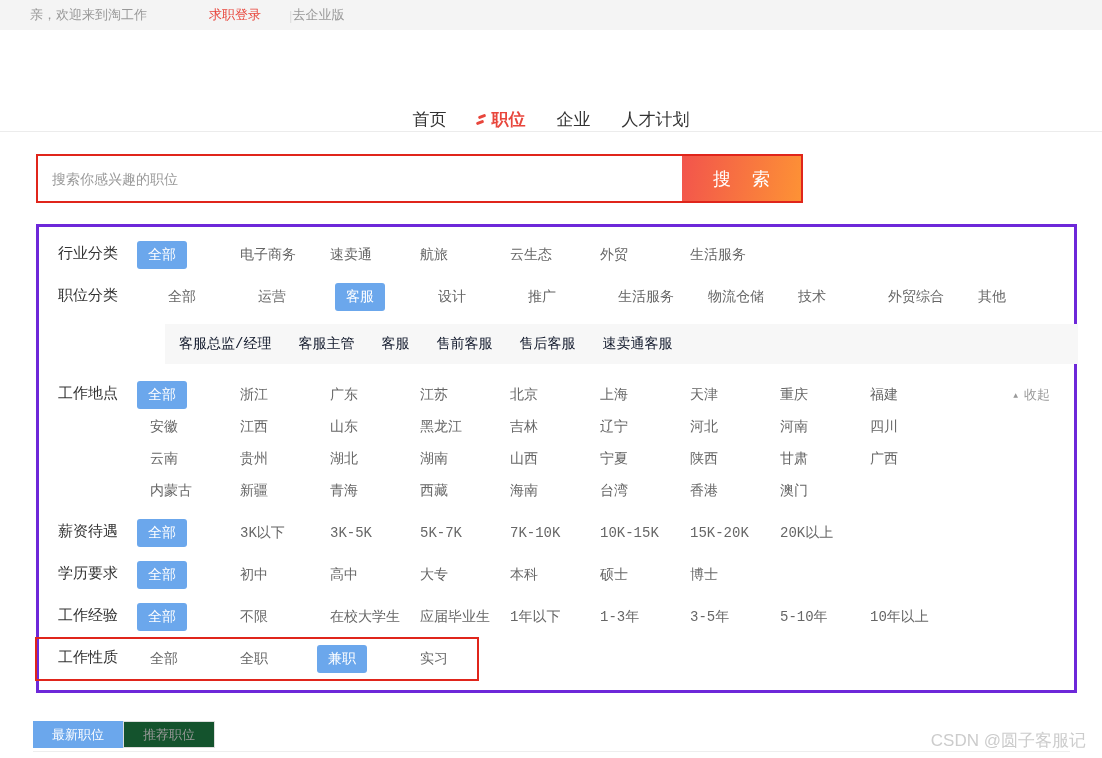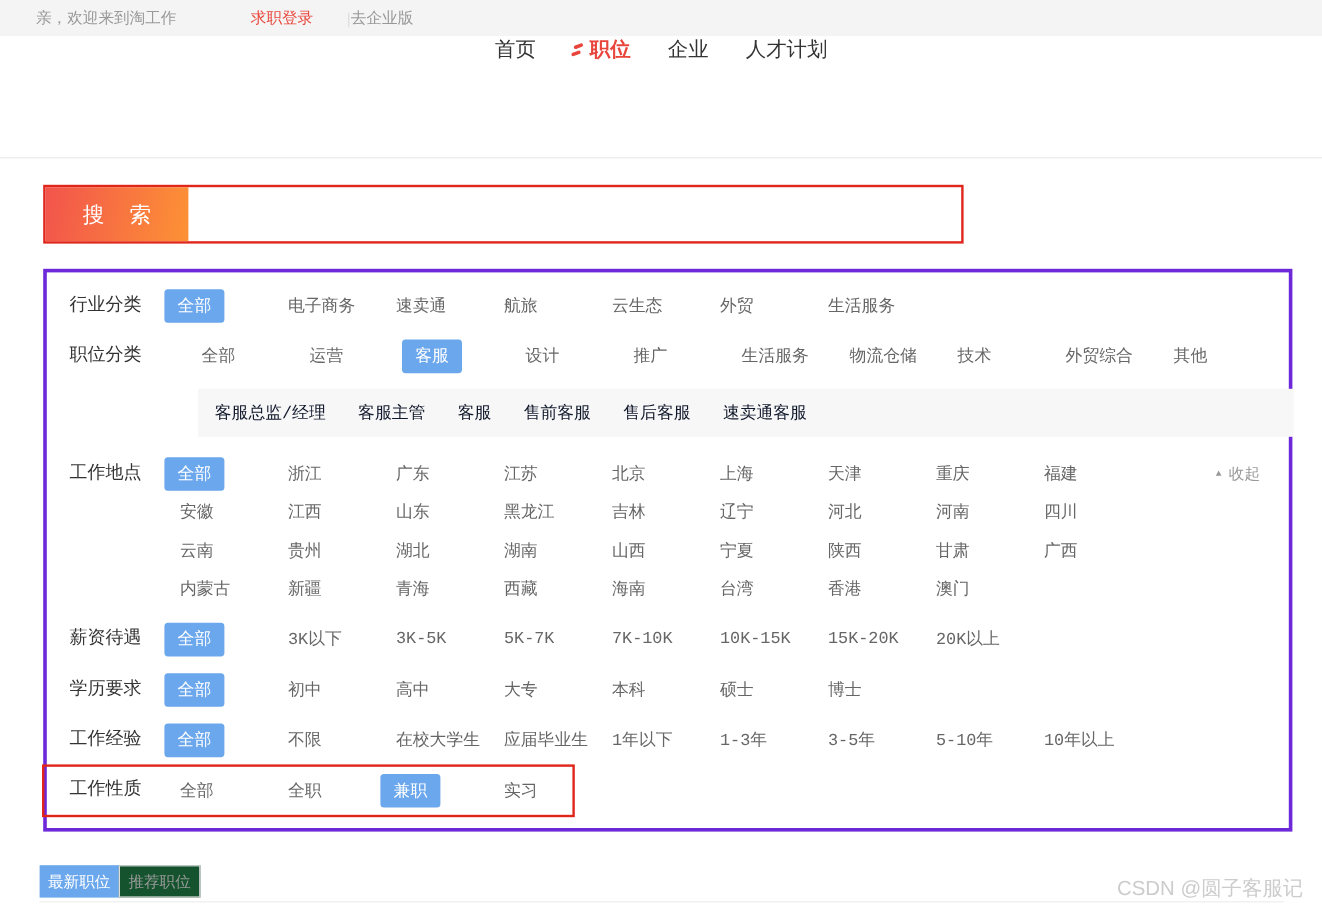--- a/index.html
+++ b/index.html
@@ -7,21 +7,21 @@
   #page { position:relative; width:1102px; height:758px; overflow:hidden; background:#fff; }
 
   
   .topbar { height:30px; background:#f4f4f4; display:flex; align-items:center; font-size:13px; color:#999; }
   .topbar .greet { margin-left:30px; }
   .topbar .login { margin-left:62px; color:#e8463c; cursor:pointer; }
   .topbar .tb-div { margin-left:28px; color:#ddd; }
   .topbar .ent { margin-left:0; color:#999; cursor:pointer; }
 
   
-  .nav { height:102px; background:#fff; border-bottom:1px solid #ececec; display:flex; align-items:flex-start; justify-content:center; gap:31px; }
+  .nav { height:102px; background:#fff; border-bottom:1px solid #ececec; display:flex; align-items:flex-end; justify-content:center; gap:31px; }
   .nav .nav-item { font-size:17px; color:#333; cursor:pointer; display:flex; align-items:center; }
   .nav .nav-item.active { color:#e8463c; font-weight:bold; }
   .nav .hot-icon { display:inline-flex; flex-direction:column; gap:3px; margin-right:6px; }
   .nav .hot-icon i { display:block; width:8px; height:3px; border-radius:2px; background:#e8463c; transform:rotate(-20deg); }
   .nav .hot-icon i:last-child { margin-left:-2px; }
 
   
   .search-wrap { margin:22px 0 0 36px; width:767px; height:49px; border:2px solid #e0251b; display:flex; background:#fff; }
   .search-input { flex:1; border:none; outline:none; padding:0 14px; font-size:14px; color:#333; font-family:inherit; }
   .search-input::placeholder { color:#9a9a9a; }
@@ -39,21 +39,21 @@
   .opt-text { padding-left:13px; font-size:14px; color:#666; cursor:pointer; white-space:nowrap; }
   .opt-sel { background:#6ba7ec; color:#fff; border-radius:3px; padding:5px 11px; font-size:14px; cursor:pointer; white-space:nowrap; }
   .f-sub { margin-top:11px; margin-left:10px; width:913px; height:40px; background:#f7f7f7; display:flex; align-items:center; gap:27px; padding:0 14px; }
   .f-sub span { font-size:14px; color:#0f172a; cursor:pointer; white-space:nowrap; }
   .collapse { position:absolute; right:24px; top:0; height:32px; display:flex; align-items:center; gap:6px; color:#999; font-size:13px; cursor:pointer; }
   .collapse .tri { font-size:8px; color:#999; }
   .annotation { position:absolute; left:-4px; top:-6px; width:444px; height:44px; border:2px solid #e0251b; pointer-events:none; z-index:5; }
 
   
   .tabs { margin:28px 0 0 33px; display:flex; }
-  .tab { height:27px; padding:0 7px; display:flex; align-items:center; font-size:13px; cursor:pointer; }
+  .tab { height:27px; padding:0 19px; display:flex; align-items:center; font-size:13px; cursor:pointer; }
   .tab.active { background:#6ba7ec; color:#fff; }
   .tab.plain { background:#14532d; color:#999; border:1px solid #ddd; }
   .list-divider { position:absolute; left:33px; top:751px; width:1037px; border-top:1px solid #eee; }
 
   .watermark { position:absolute; right:16px; top:729px; font-size:17px; color:#ccc; }
 </style>
 </head>
 <body>
 
 <div id="page">
@@ -78,20 +78,21 @@
     </span>
     <span class="nav-item">
       <span>企业</span>
     </span>
     <span class="nav-item">
       <span>人才计划</span>
     </span>
   </div>
 
   <div class="search-wrap">
+    <input class="search-input" type="text" placeholder="搜索你感兴趣的职位" style="">
     <button class="search-btn">搜 索</button>
   </div>
 
   <div class="panel">
       <div class="f-row">
         <div class="f-label">行业分类</div>
         <div class="f-opts">
           <div class="opt-line">
             <span class="opt-cell">
               <span class="opt-sel">全部</span>

